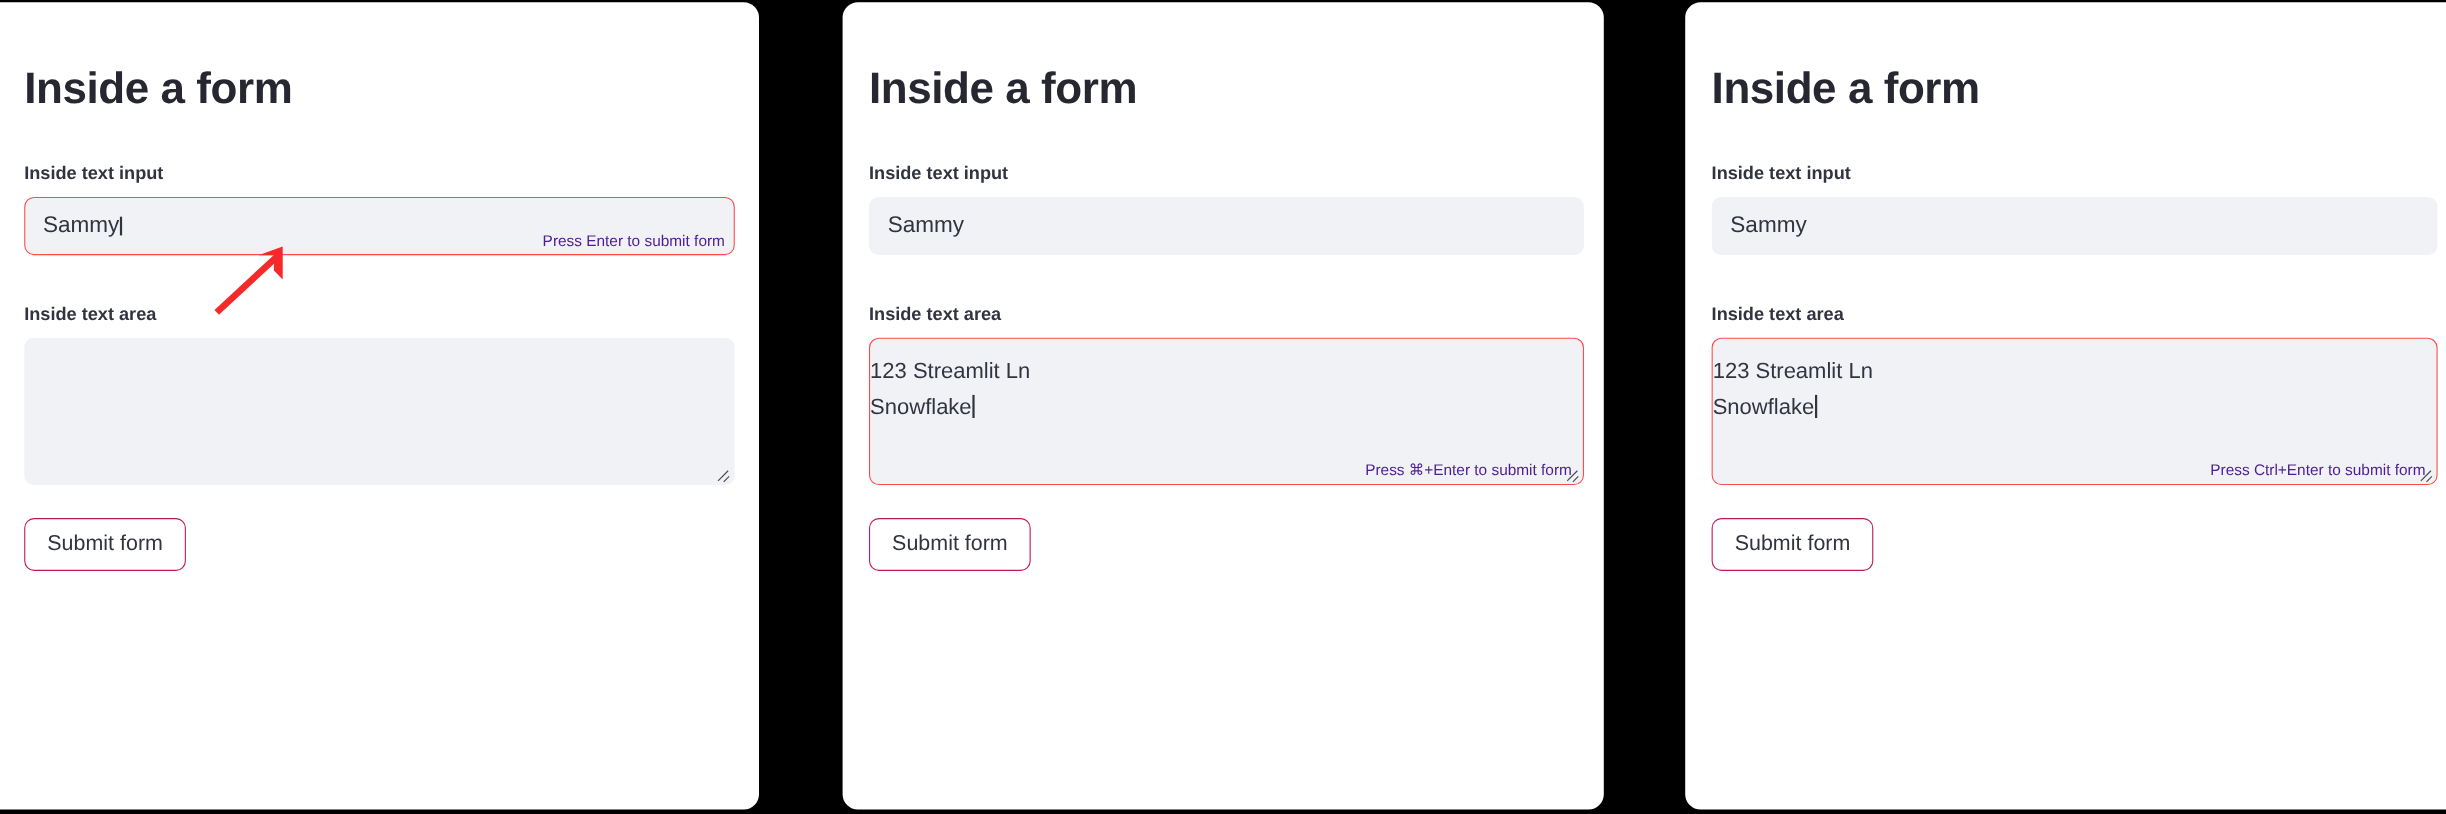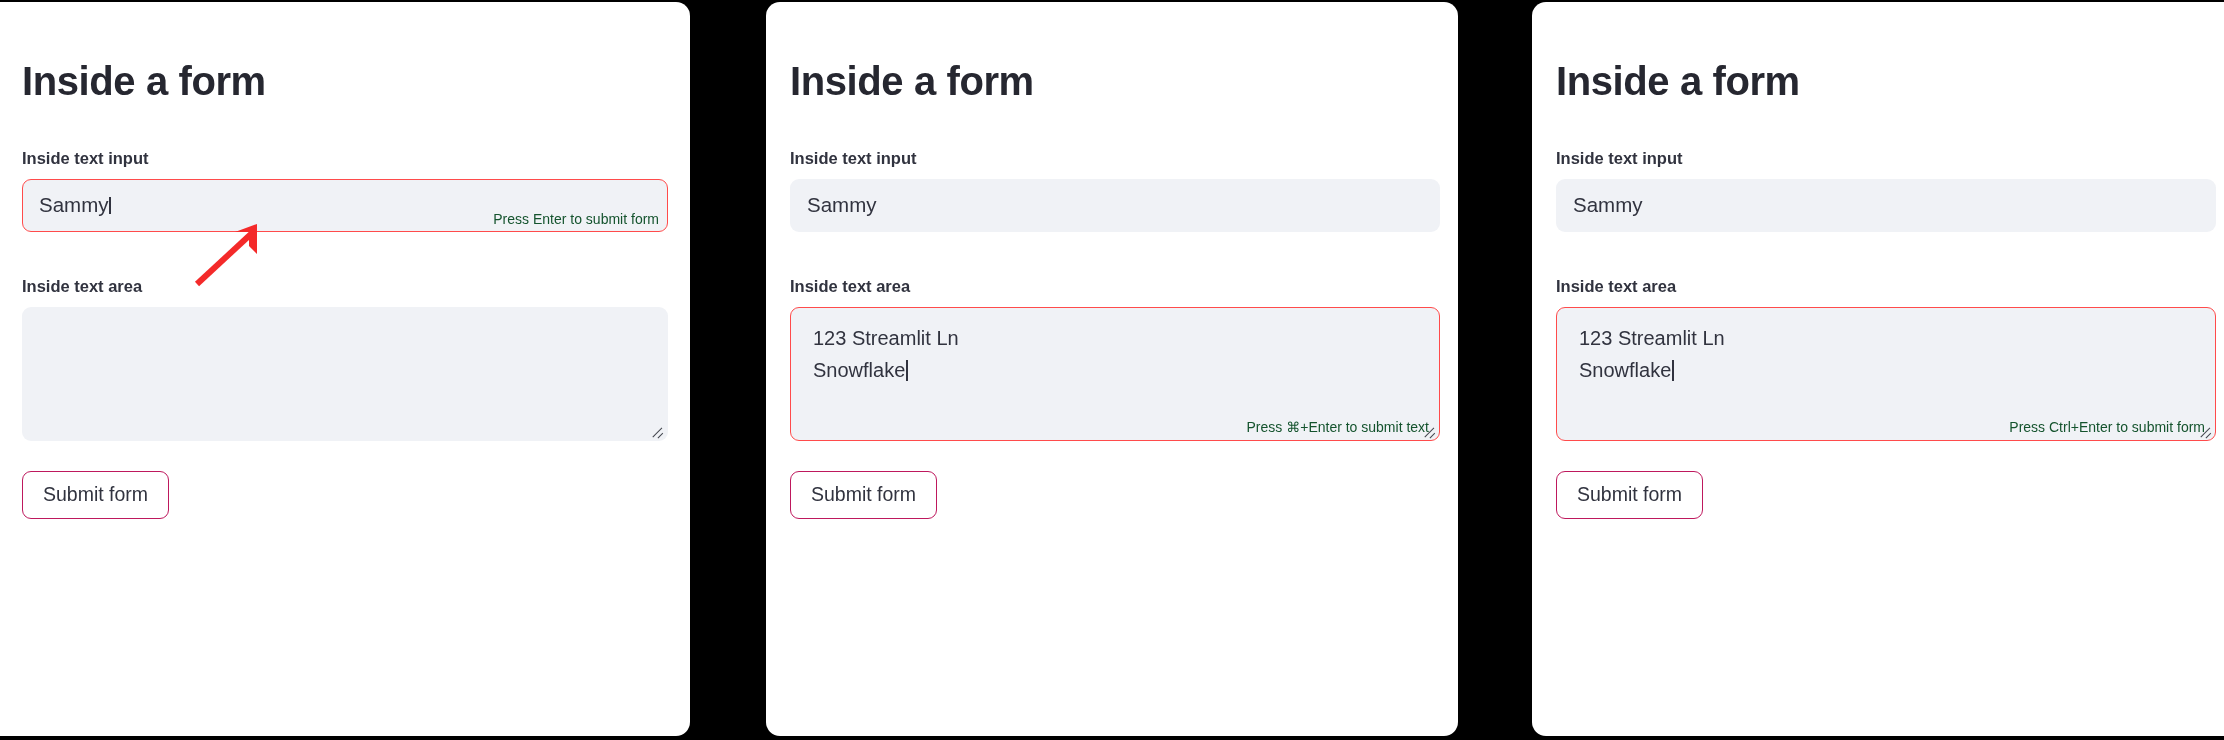--- a/index.html
+++ b/index.html
@@ -77,21 +77,21 @@
     align-items: center;
   }
   .text-input .value {
     font-size: 20.5px;
     color: #31333F;
     padding-left: 16px;
     white-space: nowrap;
   }
   .text-area {
     height: 134px;
-    padding: 14px 16px 0 22px;
+    padding: 14px 16px 0 0;
   }
   .text-area .value {
     font-size: 20px;
     color: #31333F;
     line-height: 1.6;
     white-space: pre-line;
   }
 
   
   .caret {
@@ -102,21 +102,21 @@
     vertical-align: -0.2em;
     margin-left: 1px;
   }
 
   
   .submit-hint {
     position: absolute;
     right: 10px;
     bottom: 5px;
     font-size: 14px;
-    color: #14532d;
+    color: #4c1d95;
     white-space: nowrap;
   }
   .text-input .submit-hint { bottom: 4px; right: 8px; }
 
   
   .resize-handle {
     position: absolute;
     right: 3px; bottom: 2px;
     width: 14px; height: 14px;
   }
@@ -196,21 +196,21 @@
       <div class="field-label">Inside text input</div>
 
       <div class="widget text-input">
         <span class="value">Sammy</span>
       </div>
 
       <div class="field-label">Inside text area</div>
 
       <div class="widget text-area focused">
         <div class="value"><div>123 Streamlit Ln</div><div>Snowflake<span class="caret"></span></div></div>
-        <span class="submit-hint">Press ⌘+Enter to submit text</span>
+        <span class="submit-hint">Press ⌘+Enter to submit form</span>
         <span class="resize-handle">
           <i></i>
             <i></i>
         </span>
       </div>
 
       <div class="submit-row">
         <button class="submit-btn">Submit form</button>
       </div>
     </div>

